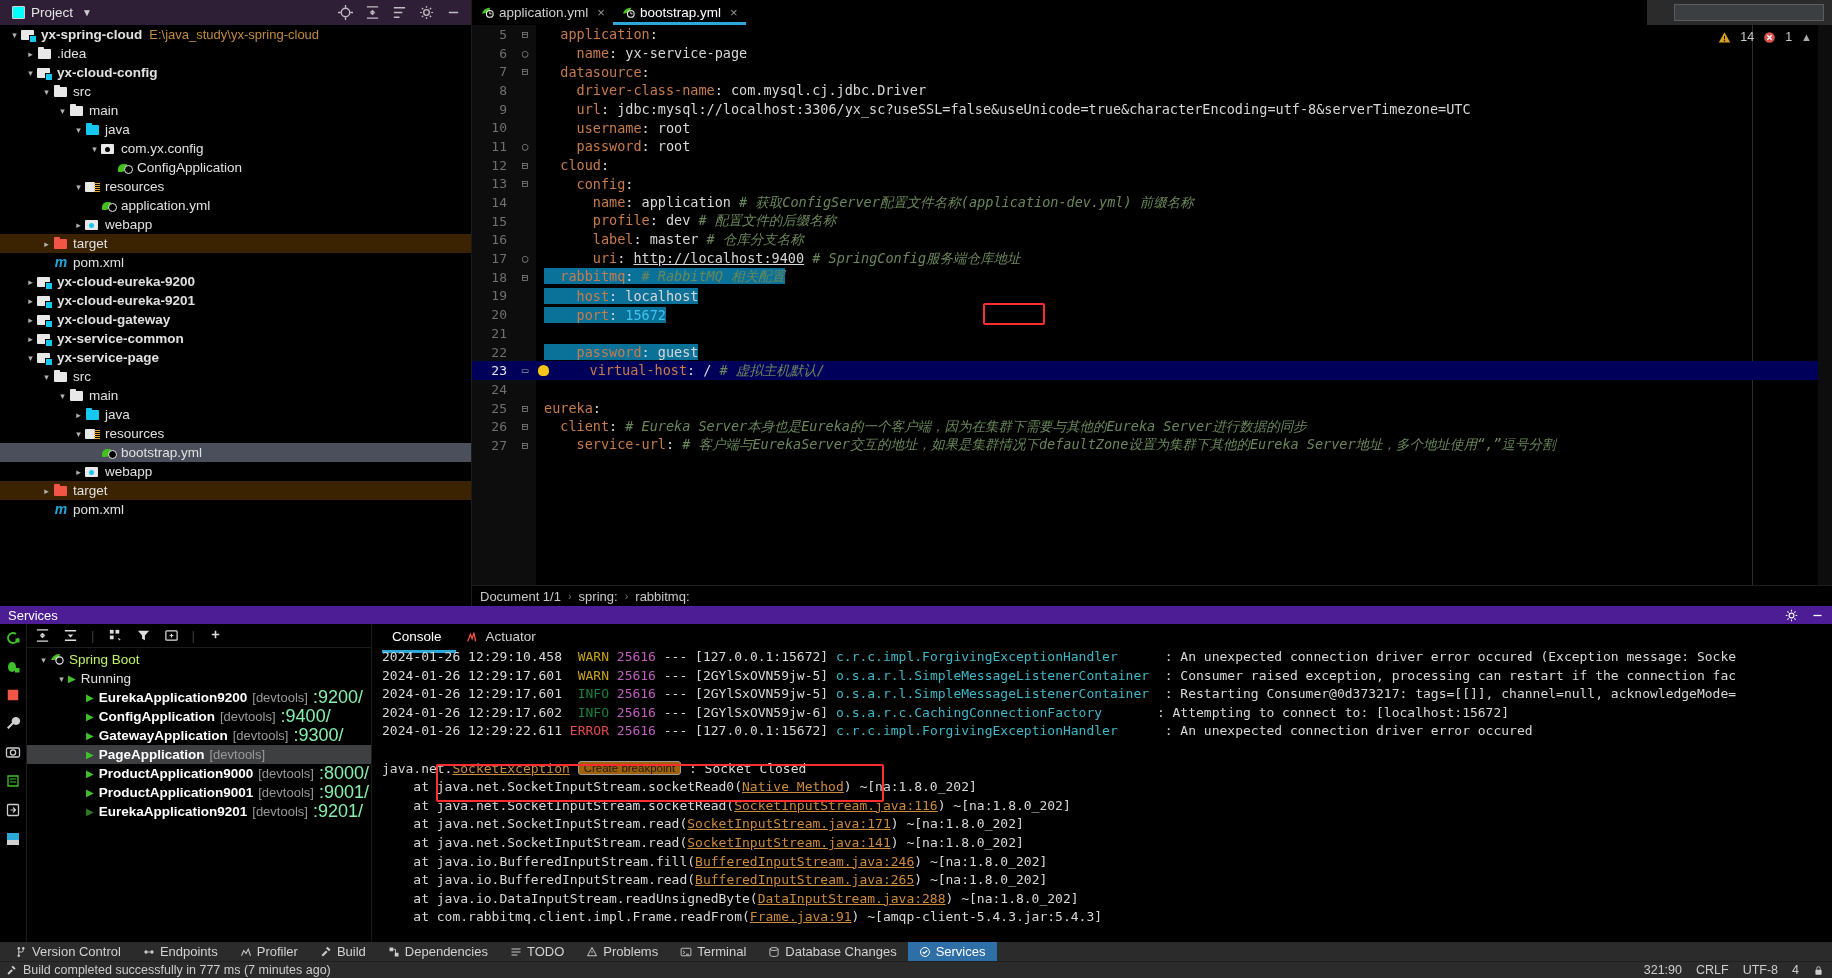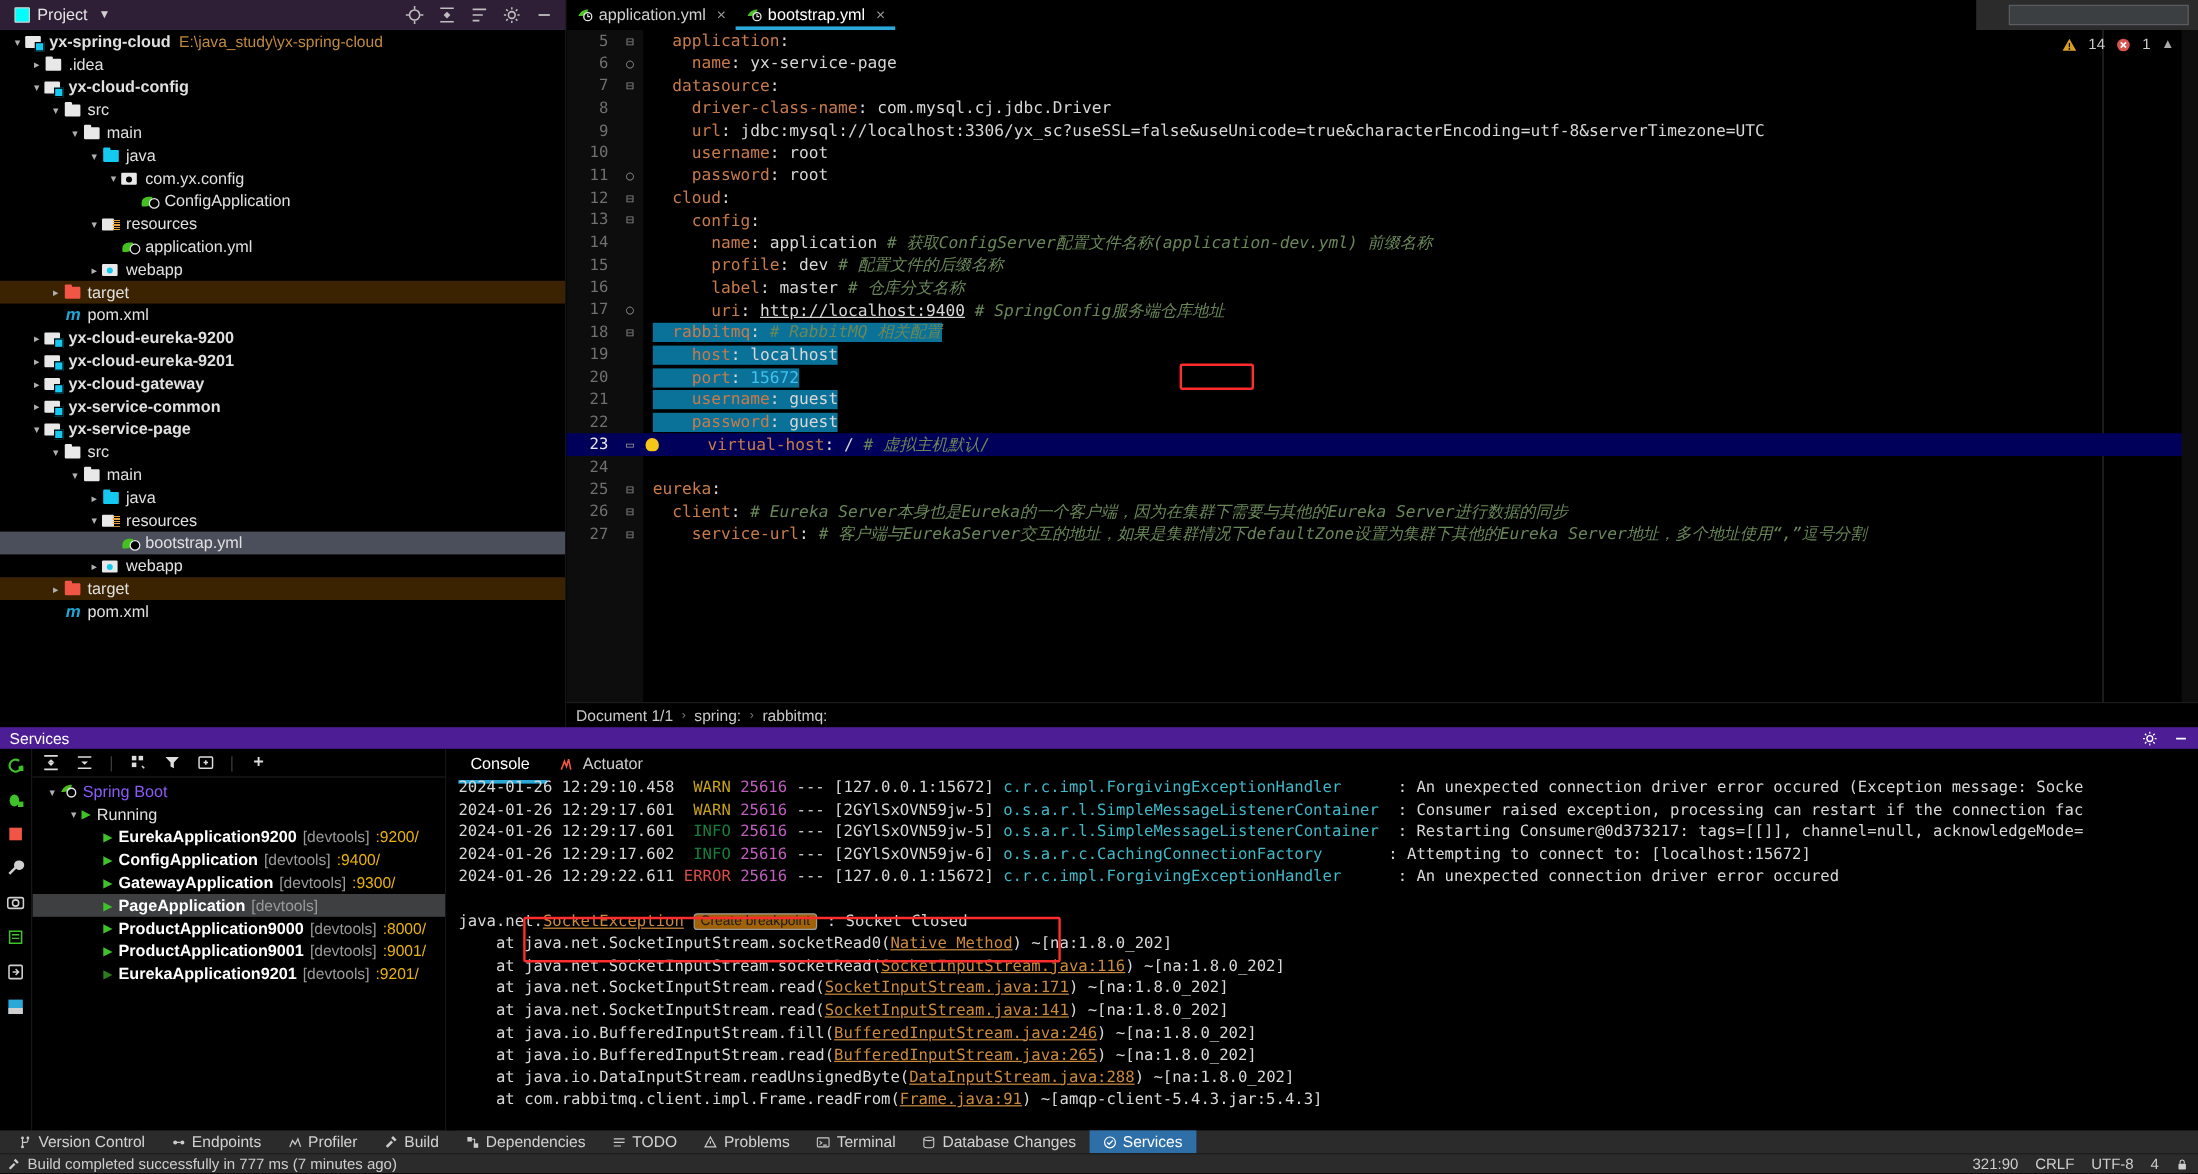--- a/index.html
+++ b/index.html
@@ -115,21 +115,21 @@
   .svc { display:flex; flex:0 0 318px; min-height:0; background:#000; }
 
   .svc-vtoolbar { width:27px; flex:0 0 27px; background:#000; display:flex; flex-direction:column; align-items:center; padding-top:6px; gap:13px; border-right:1px solid #1c1c1c;}
   .svc-left { width:345px; flex:0 0 345px; background:#000; border-right:1px solid #1c1c1c; display:flex; flex-direction:column; }
   .svc-htoolbar { height:24px; display:flex; align-items:center; gap:13px; padding-left:8px; border-bottom:1px solid #1c1c1c; }
   .svc-tree { flex:1 1 auto; overflow:hidden; padding-top:2px; }
   .srow { height:19px; display:flex; align-items:center; font-size:13.5px; white-space:nowrap; }
   .srow.sel { background:#3d3f41; }
   .play { color:#3fc12a; font-size:10px; margin-right:5px; }
   .devt { color:#9a9a9a; margin-left:5px; font-size:13px; }
-  .port { color:#eab308; margin-left:5px; font-size:13px; }
+  .port { color:#86efac; margin-left:5px; font-size:18px; }
 
   .svc-right { flex:1 1 auto; min-width:0; background:#000; display:flex; flex-direction:column; }
   .svc-tabs { height:25px; display:flex; align-items:center; gap:0; padding-left:10px; }
   .svc-tab { height:32px; display:flex; align-items:center; gap:6px; padding:0 14px 0 10px; font-size:13.5px; color:#cfcfcf; position:relative;}
   .svc-tab.active { color:#fff; }
   .svc-tab.active:after { content:""; position:absolute; left:0; right:0; bottom:0; height:3px; background:#2aa8d8; }
   .console {
     flex:1 1 auto; overflow:hidden; position:relative;
     font-family:"DejaVu Sans Mono","Liberation Mono",monospace; font-size:13px; color:#d8d8d8;
     padding-left:10px;
@@ -371,21 +371,21 @@
             <div class="cline"><span class="gut">11</span><span class="fold">○</span><span class="ctext"><span class="k">    password</span><span class="v">: root</span></span></div>
             <div class="cline"><span class="gut">12</span><span class="fold">⊟</span><span class="ctext"><span class="k">  cloud</span><span class="v">:</span></span></div>
             <div class="cline"><span class="gut">13</span><span class="fold">⊟</span><span class="ctext"><span class="k">    config</span><span class="v">:</span></span></div>
             <div class="cline"><span class="gut">14</span><span class="fold"></span><span class="ctext"><span class="k">      name</span><span class="v">: application </span><span class="cm"># 获取ConfigServer配置文件名称(application-dev.yml) 前缀名称</span></span></div>
             <div class="cline"><span class="gut">15</span><span class="fold"></span><span class="ctext"><span class="k">      profile</span><span class="v">: dev </span><span class="cm"># 配置文件的后缀名称</span></span></div>
             <div class="cline"><span class="gut">16</span><span class="fold"></span><span class="ctext"><span class="k">      label</span><span class="v">: master </span><span class="cm"># 仓库分支名称</span></span></div>
             <div class="cline"><span class="gut">17</span><span class="fold">○</span><span class="ctext"><span class="k">      uri</span><span class="v">: </span><span class="lnk">http://localhost:9400</span><span class="v"> </span><span class="cm"># SpringConfig服务端仓库地址</span></span></div>
             <div class="cline"><span class="gut">18</span><span class="fold">⊟</span><span class="ctext"><span class="hl-span"><span class="k">  rabbitmq</span><span class="v">: </span><span class="cm"># RabbitMQ 相关配置</span></span></span></div>
             <div class="cline"><span class="gut">19</span><span class="fold"></span><span class="ctext"><span class="hl-span"><span class="k">    host</span><span class="v">: localhost</span></span></span></div>
             <div class="cline"><span class="gut">20</span><span class="fold"></span><span class="ctext"><span class="hl-span"><span class="k">    port</span><span class="v">: </span><span class="num">15672</span></span></span></div>
-            <div class="cline"><span class="gut">21</span><span class="fold"></span><span class="ctext"><span class="hl-span"><span class="k">    username</span><span class="v">: guest</span></span></span></div>
+            <div class="cline"><span class="gut">21</span><span class="fold"></span></div>
             <div class="cline"><span class="gut">22</span><span class="fold"></span><span class="ctext"><span class="hl-span"><span class="k">    password</span><span class="v">: guest</span></span></span></div>
             <div class="cline hl-cur" style="background: rgb(0, 0, 90);"><span class="gut cur">23</span><span class="fold"><span style="color:#999">▭</span></span><span class="bulb" style="margin-left: 2px;"></span><span class="ctext"><span class="k">    virtual-host</span><span class="v">: / </span><span class="cm"># 虚拟主机默认/</span></span></div>
             <div class="cline"><span class="gut">24</span><span class="fold"></span><span class="ctext"></span></div>
             <div class="cline"><span class="gut">25</span><span class="fold">⊟</span><span class="ctext"><span class="k">eureka</span><span class="v">:</span></span></div>
             <div class="cline"><span class="gut">26</span><span class="fold">⊟</span><span class="ctext"><span class="k">  client</span><span class="v">: </span><span class="cm"># Eureka Server本身也是Eureka的一个客户端，因为在集群下需要与其他的Eureka Server进行数据的同步</span></span></div>
             <div class="cline"><span class="gut">27</span><span class="fold">⊟</span><span class="ctext"><span class="k">    service-url</span><span class="v">: </span><span class="cm"># 客户端与EurekaServer交互的地址，如果是集群情况下defaultZone设置为集群下其他的Eureka Server地址，多个地址使用“,”逗号分割</span></span></div>
             <div style="position: absolute; left: 64px; right: 14px; top: 243.1px; height: 93.5px; background: rgb(10, 114, 152); z-index: -1;"></div>
             <div style="position: absolute; left: 64px; right: 14px; top: 336.6px; height: 18.7px; background: rgb(0, 0, 90); z-index: -1;"></div>
           </div>
 
@@ -495,21 +495,21 @@
             <path d="M8 3v8M4 7h8" stroke="#ddd" stroke-width="1.7"></path>
           </svg>
       </div>
       <div class="svc-tree" id="svc-tree-host">
           <div class="srow" style="padding-left: 10px;">
             <span class="arw">▾</span>
             <span style="margin-right: 5px;"><svg width="14" height="14" viewBox="0 0 14 14" style="display:inline-block;vertical-align:-2px">
                 <path d="M1 8c2-5 6-6 9-6-1 4-4 6-7 6z" fill="#4bc024"></path>
                 <circle cx="9.5" cy="8.5" r="3.6" fill="none" stroke="#e8e8e8" stroke-width="1.2"></circle>
               </svg></span>
-            <span style="font-weight: normal; color: #8b5cf6;">Spring Boot</span>
+            <span style="font-weight: normal; color: #bef264;">Spring Boot</span>
           </div>
           <div class="srow" style="padding-left: 28px;">
             <span class="arw">▾</span>
             <span class="play">▶</span>
             <span style="font-weight: normal; color: rgb(224, 224, 224);">Running</span>
           </div>
           <div class="srow" style="padding-left: 46px;">
             <span class="arw blank"></span>
             <span class="play">▶</span>
             <span style="font-weight: bold; color: rgb(255, 255, 255);">EurekaApplication9200</span>

